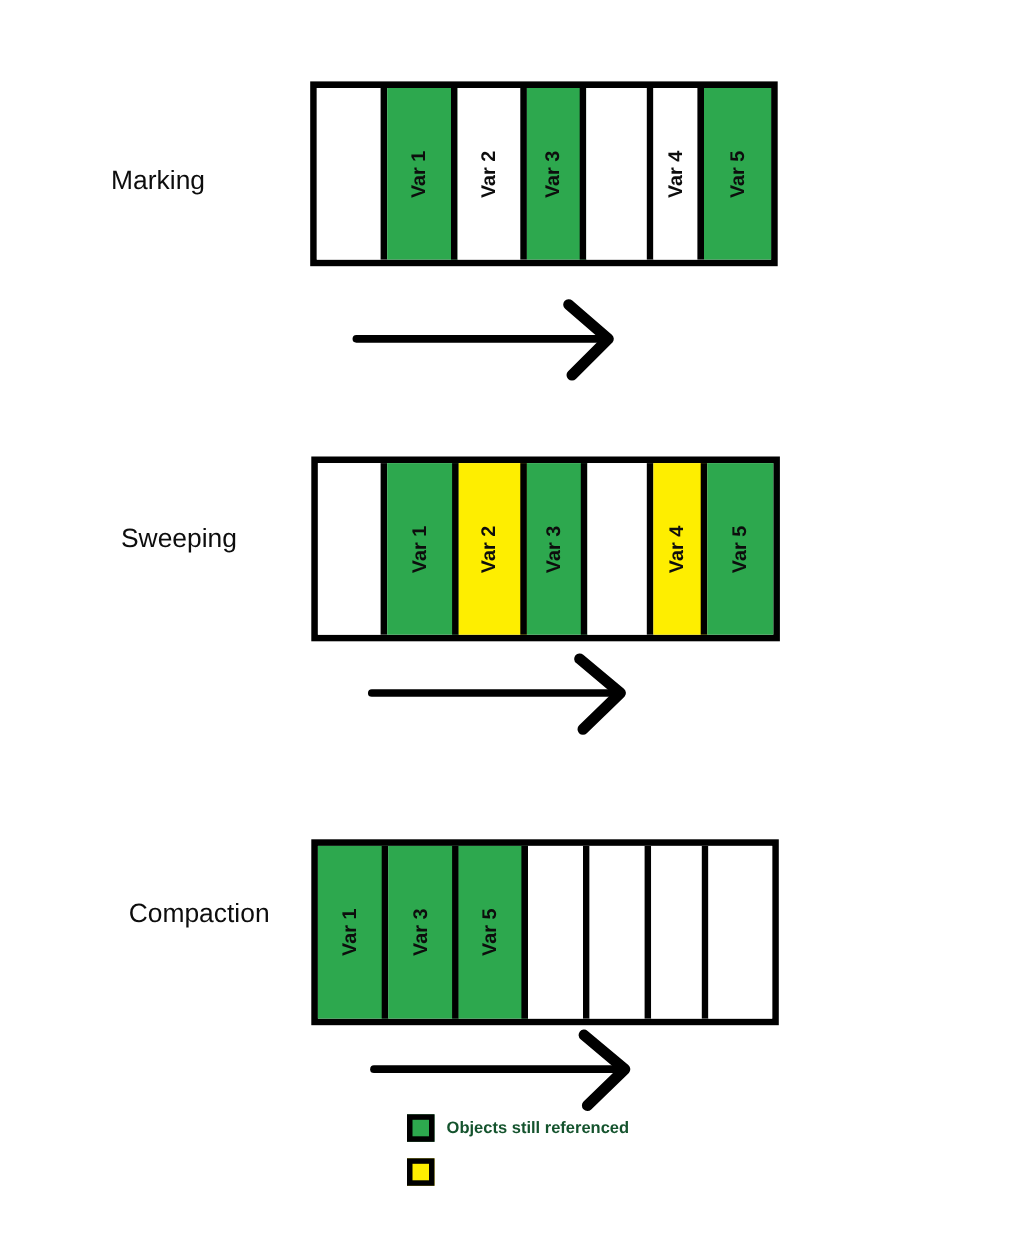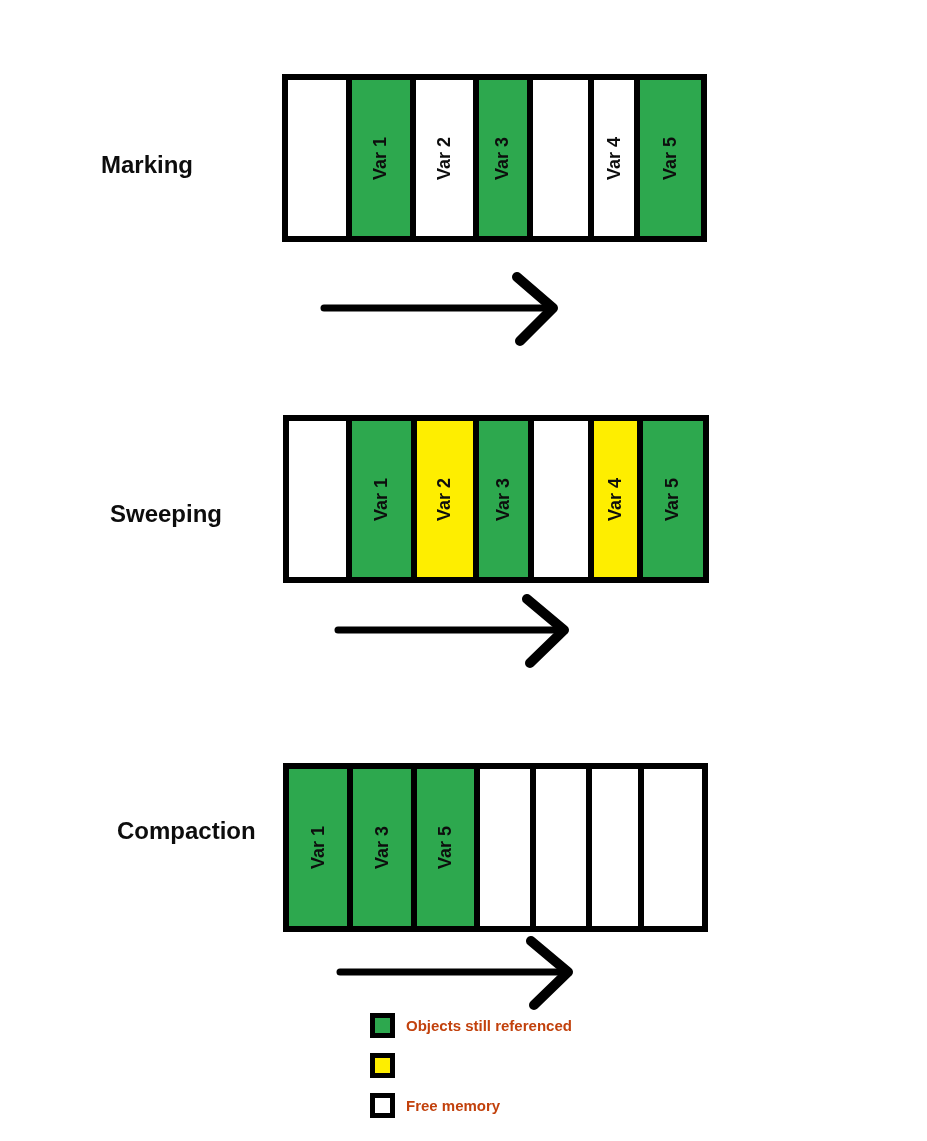--- a/index.html
+++ b/index.html
@@ -10,21 +10,21 @@
   }
   .canvas {
     position: relative;
     width: 927px;
     height: 1141px;
     background: #ffffff;
     overflow: hidden;
   }
   .stage-label {
     position: absolute;
-    font-weight: bold;
+    font-weight: normal;
     font-size: 24px;
     color: #0d0d0d;
     letter-spacing: 0px;
     white-space: nowrap;
   }
   .memory-bar {
     position: absolute;
     display: flex;
     box-sizing: border-box;
     border: 6px solid var(--outline, #000);
@@ -66,21 +66,21 @@
   .legend-swatch {
     width: 15px;
     height: 15px;
     border: 5px solid var(--outline, #000);
     margin-right: 11px;
     flex: 0 0 auto;
   }
   .legend-label {
     font-weight: bold;
     font-size: 15px;
-    color: #c2410c;
+    color: #14532d;
     white-space: nowrap;
   }
 </style>
 </head>
 <body>
 
 <div class="canvas">
 
   <div class="stage-label" style="left:101px; top:151px;">Marking</div>
   <div class="memory-bar" style="left:282px; top:74px; width:425px; height:168px;">
@@ -105,21 +105,21 @@
     <div class="cell type-referenced" style="flex:61">
         <span class="vtext">Var 5</span>
       </div>
   </div>
 
   <svg class="arrow" style="left:318px; top:271px;" width="244" height="76" viewBox="0 0 244 76">
     <line x1="6" y1="37" x2="228" y2="37" stroke="#000" stroke-width="7" stroke-linecap="round"></line>
     <polyline points="199,6 235,37 202,70" fill="none" stroke="#000" stroke-width="10" stroke-linecap="round" stroke-linejoin="round"></polyline>
   </svg>
 
-  <div class="stage-label" style="left:110px; top:500px;">Sweeping</div>
+  <div class="stage-label" style="left:110px; top:476px;">Sweeping</div>
   <div class="memory-bar" style="left:283px; top:415px; width:426px; height:168px;">
     <div class="cell type-free" style="flex:58">
         <span class="vtext"></span>
       </div>
     <div class="cell type-referenced" style="flex:59">
         <span class="vtext">Var 1</span>
       </div>
     <div class="cell type-unreferenced" style="flex:57">
         <span class="vtext">Var 2</span>
       </div>
@@ -173,19 +173,15 @@
   </svg>
 
   <div class="legend">
     <div class="legend-row">
       <span class="legend-swatch type-referenced"></span>
       <span class="legend-label">Objects still referenced</span>
     </div>
     <div class="legend-row">
       <span class="legend-swatch type-unreferenced"></span>
     </div>
-    <div class="legend-row">
-      <span class="legend-swatch type-free"></span>
-      <span class="legend-label">Free memory</span>
-    </div>
   </div>
 
 </div>
 
 </body></html>

